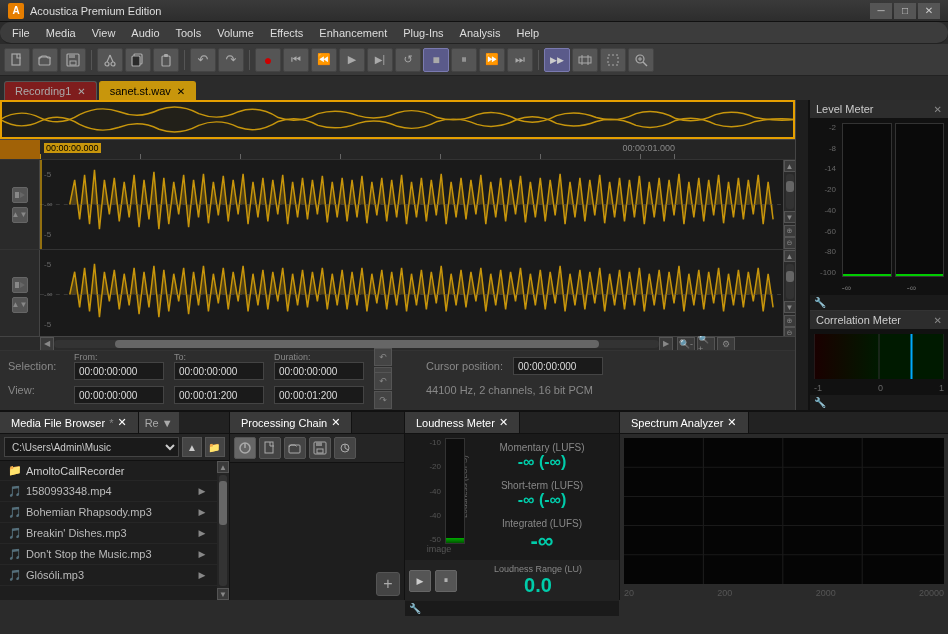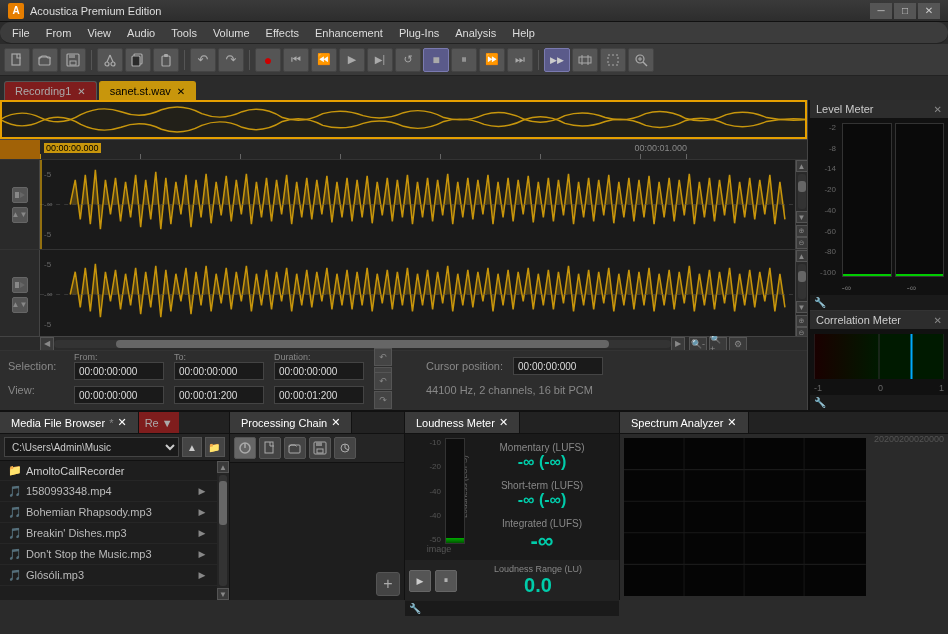--- a/index.html
+++ b/index.html
@@ -267,20 +267,21 @@
       width: 90px; height: 18px;
     }
 
     
     #right-panel {
       width: 140px;
       background: #1e1e1e;
       border-left: 2px solid #111;
       display: flex;
       flex-direction: column;
+      margin-left: 12px;
     }
     .panel-header {
       background: #2d2d2d;
       padding: 3px 6px;
       display: flex; align-items: center; justify-content: space-between;
       border-bottom: 1px solid #111;
       font-size: 11px; color: #ccc;
     }
     .panel-close {
       cursor: pointer; color: #888; font-size: 10px;
@@ -391,21 +392,21 @@
       font-size: 11px;
       color: #ccc;
       cursor: pointer;
       background: #2a2a2a;
       border-right: 1px solid #111;
       display: flex; align-items: center; gap: 4px;
     }
     .panel-tab.active { background: #3a3a3a; color: #fff; }
     .panel-tab-btn {
       padding: 3px 6px;
-      background: #7f1d1d;
+      background: #404040;
       border: none; color: #aaa; cursor: pointer; font-size: 11px;
       display: flex; align-items: center; gap: 3px;
     }
     .media-toolbar {
       background: #252525;
       padding: 3px 4px;
       display: flex; align-items: center; gap: 3px;
       border-bottom: 1px solid #111;
     }
     .media-path-select {
@@ -591,21 +592,21 @@
   <span class="title-text">Acoustica Premium Edition</span>
   <div class="win-controls">
     <button class="win-btn">─</button>
     <button class="win-btn">□</button>
     <button class="win-btn close">✕</button>
   </div>
 </div>
 
 <div id="menubar">
   <span class="menu-item">File</span>
-  <span class="menu-item">From</span>
+  <span class="menu-item">Media</span>
   <span class="menu-item">View</span>
   <span class="menu-item">Audio</span>
   <span class="menu-item">Tools</span>
   <span class="menu-item">Volume</span>
   <span class="menu-item">Effects</span>
   <span class="menu-item">Enhancement</span>
   <span class="menu-item">Plug-Ins</span>
   <span class="menu-item">Analysis</span>
   <span class="menu-item">Help</span>
 </div>
@@ -1097,21 +1098,21 @@
     <div class="loudness-wrench">🔧</div>
   </div>
 
   <div id="spectrum-analyzer">
     <div class="panel-tab-bar">
       <div class="panel-tab active">
         <span>Spectrum Analyzer</span>
         <span class="tab-close">✕</span>
       </div>
     </div>
-    <div style="flex:1; display:flex; position:relative;">
+    <div style="flex:1; display:flex; flex-direction:column; position:relative;">
       <div class="spectrum-content">
 
         <div class="spec-labels-y">
           <span>0</span>
           <span>-20</span>
           <span>-40</span>
           <span>-60</span>
           <span>-80</span>
         </div>
 

